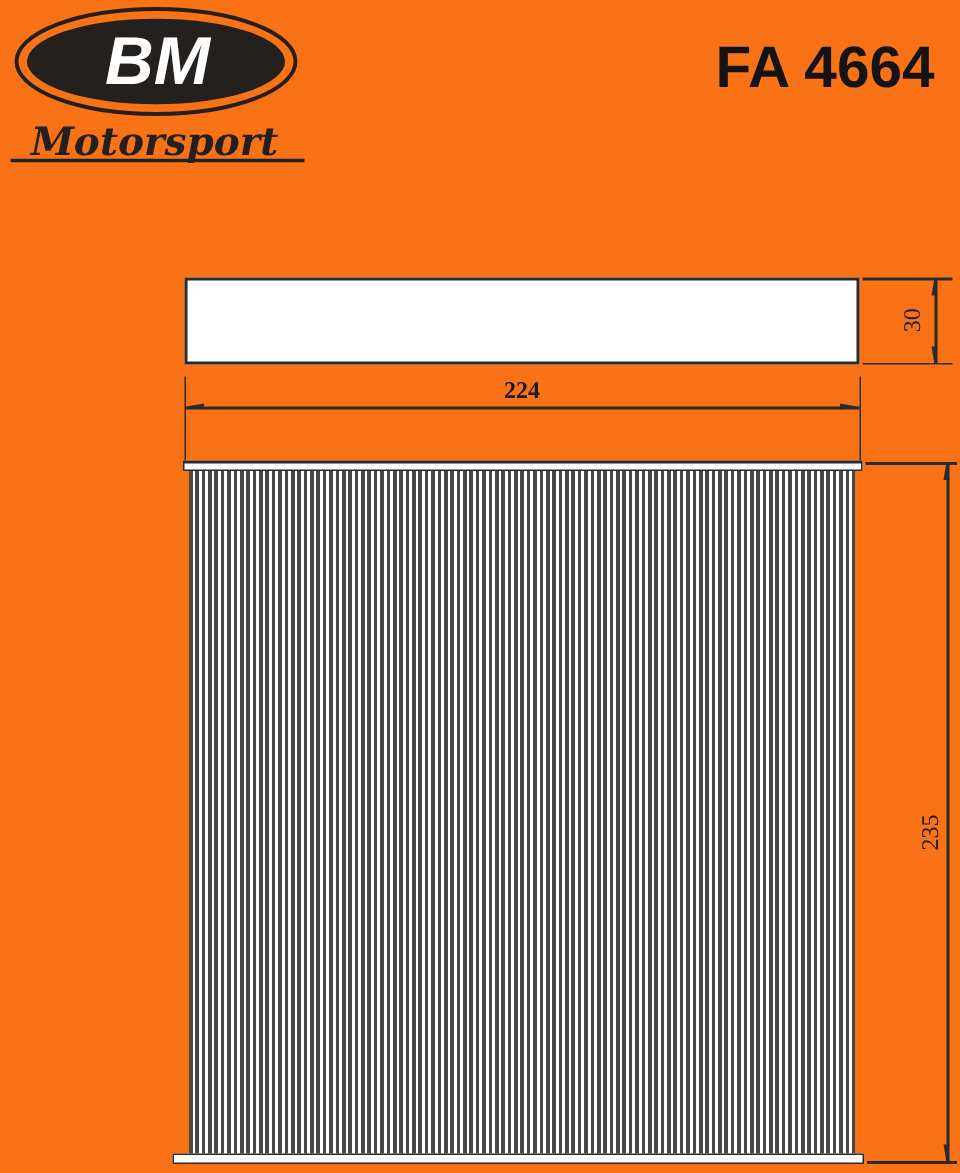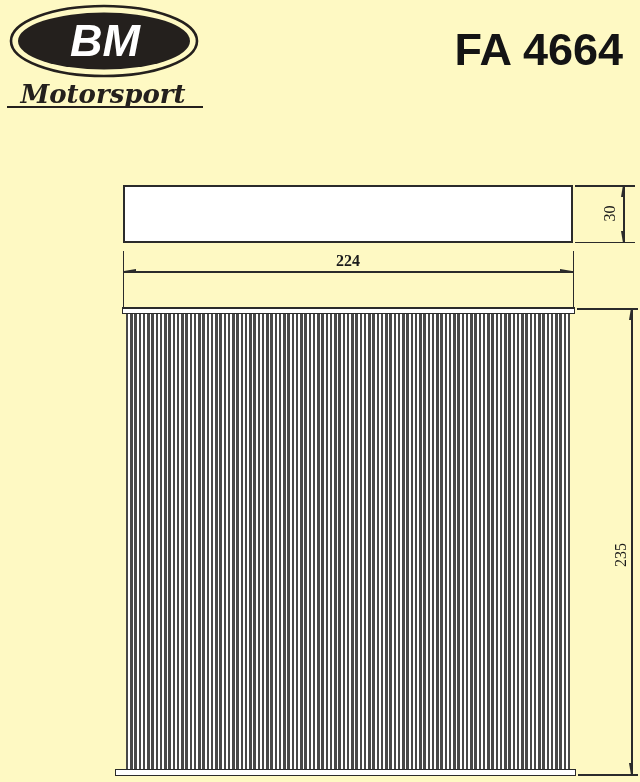--- a/index.html
+++ b/index.html
@@ -1,24 +1,24 @@
 <!DOCTYPE html>
 <html><head>
 <meta charset="utf-8">
 <style>
   html,body{margin:0;padding:0;background:#fff;}
   .canvas{
-    position:relative;width:640px;height:782px;background:#fef9c3;
+    position:relative;width:640px;height:782px;background:#f97316;
     font-family:"Liberation Sans",sans-serif;overflow:hidden;
   }
   
   .logo-svg{position:absolute;left:4px;top:2px;}
   .part-number{
     position:absolute;right:17px;top:24px;
-    font-size:45px;font-weight:bold;color:#141414;letter-spacing:0px;
+    font-size:39px;font-weight:bold;color:#141414;letter-spacing:0px;
     font-family:"Liberation Sans",sans-serif;white-space:nowrap;
   }
   
   .line{position:absolute;background:#2b2b2b;}
   .box{position:absolute;background:#fff;box-sizing:border-box;}
   .arr{position:absolute;width:0;height:0;border:0 solid transparent;}
   .arr-up{border-left-width:2.6px;border-right-width:2.6px;border-bottom:12px solid #2b2b2b;}
   .arr-down{border-left-width:2.6px;border-right-width:2.6px;border-top:12px solid #2b2b2b;}
   .arr-left{border-top-width:2.6px;border-bottom-width:2.6px;border-right:12px solid #2b2b2b;}
   .arr-right{border-top-width:2.6px;border-bottom-width:2.6px;border-left:12px solid #2b2b2b;}

